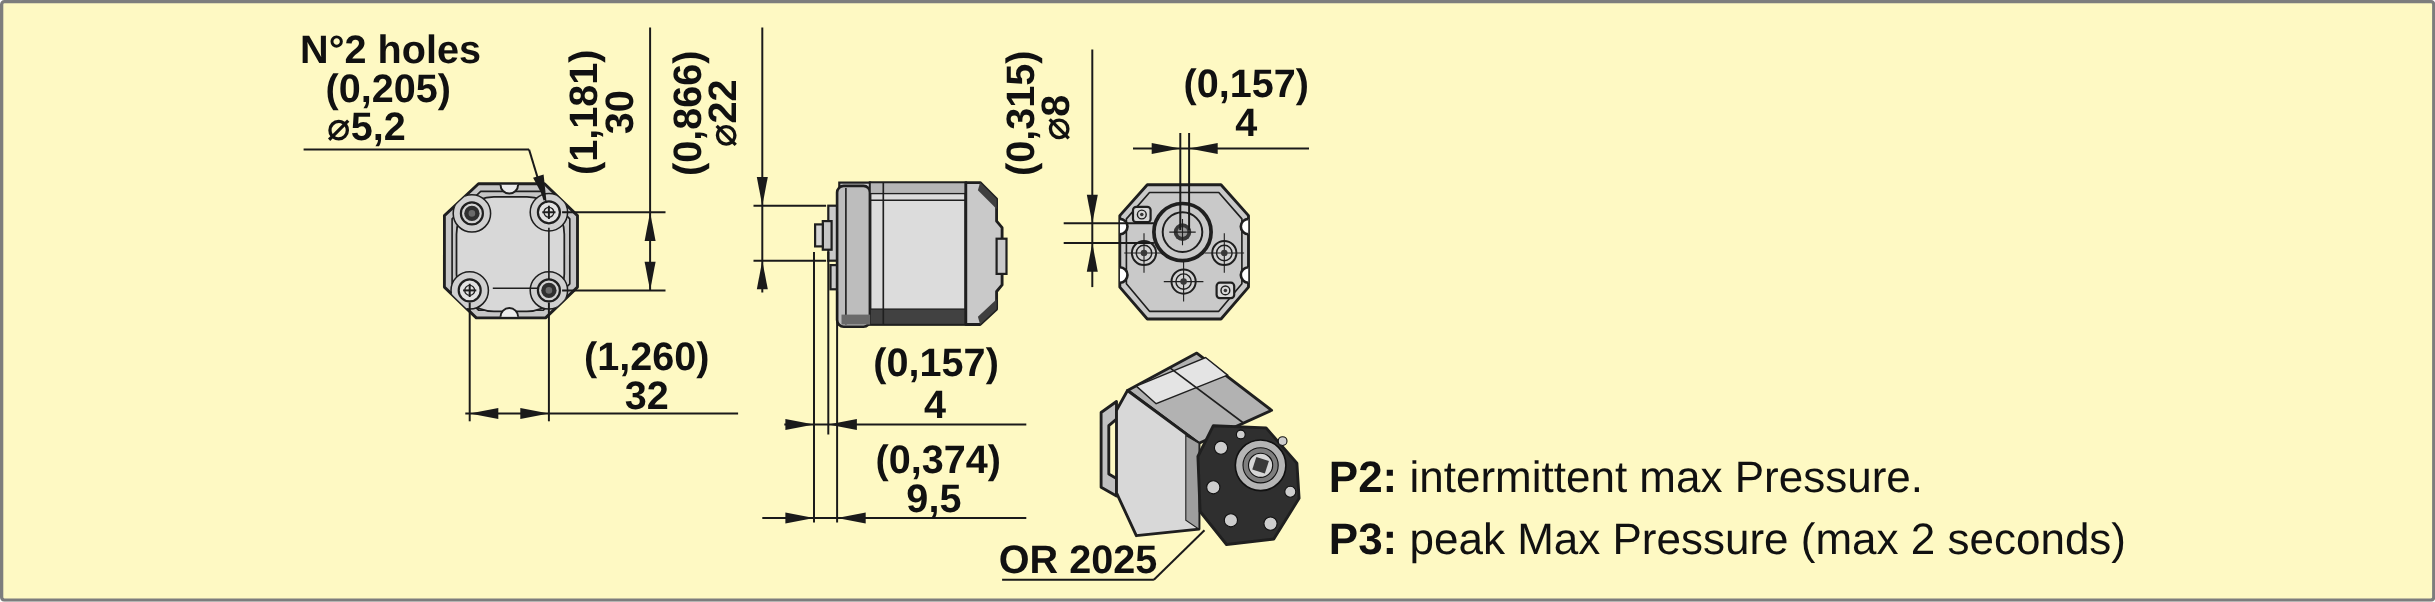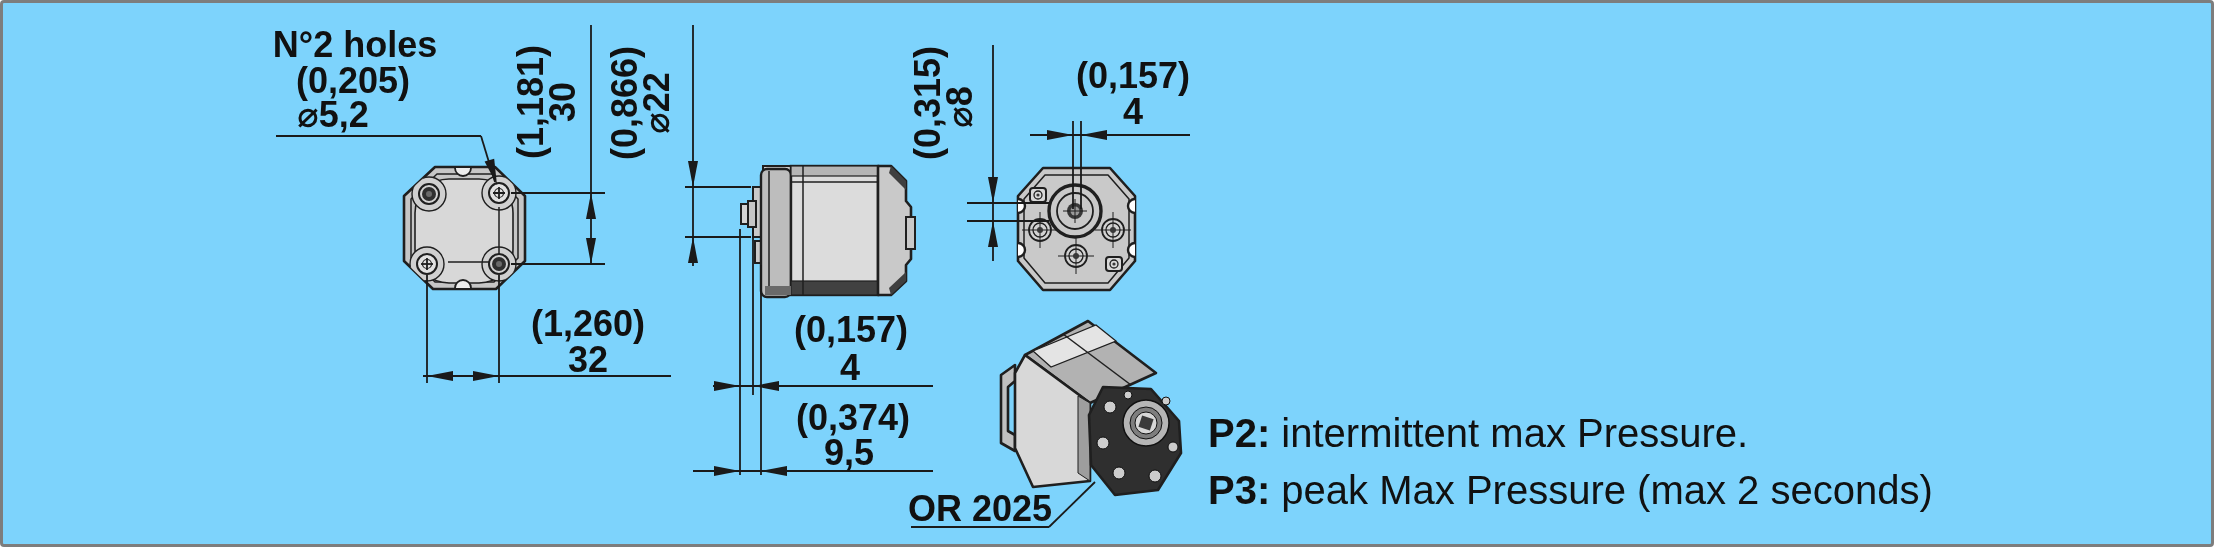--- a/index.html
+++ b/index.html
@@ -1,20 +1,20 @@
 <!DOCTYPE html>
 <html><head>
 <meta charset="utf-8">
 <style>
   html,body{margin:0;padding:0;background:#ffffff;}
   .canvas{
     position:relative;
     width:2214px;height:547px;
     box-sizing:border-box;
-    background:#7dd3fc;
+    background:#fef9c3;
     border:3px solid #7d7d7d;
     border-radius:4px;
     font-family:"Liberation Sans","DejaVu Sans",sans-serif;
     overflow:hidden;
   }
   svg{position:absolute;left:0;top:0;width:2214px;height:547px;}
   .ln{stroke:#1a1a1a;stroke-width:1.8;fill:none;}
   .edge{stroke:#1f1f1f;stroke-width:2.6;stroke-linejoin:round;}
   .edge-thin{stroke:#1f1f1f;stroke-width:1.5;stroke-linejoin:round;fill:none;}
   .arrow{fill:#1a1a1a;stroke:none;}

